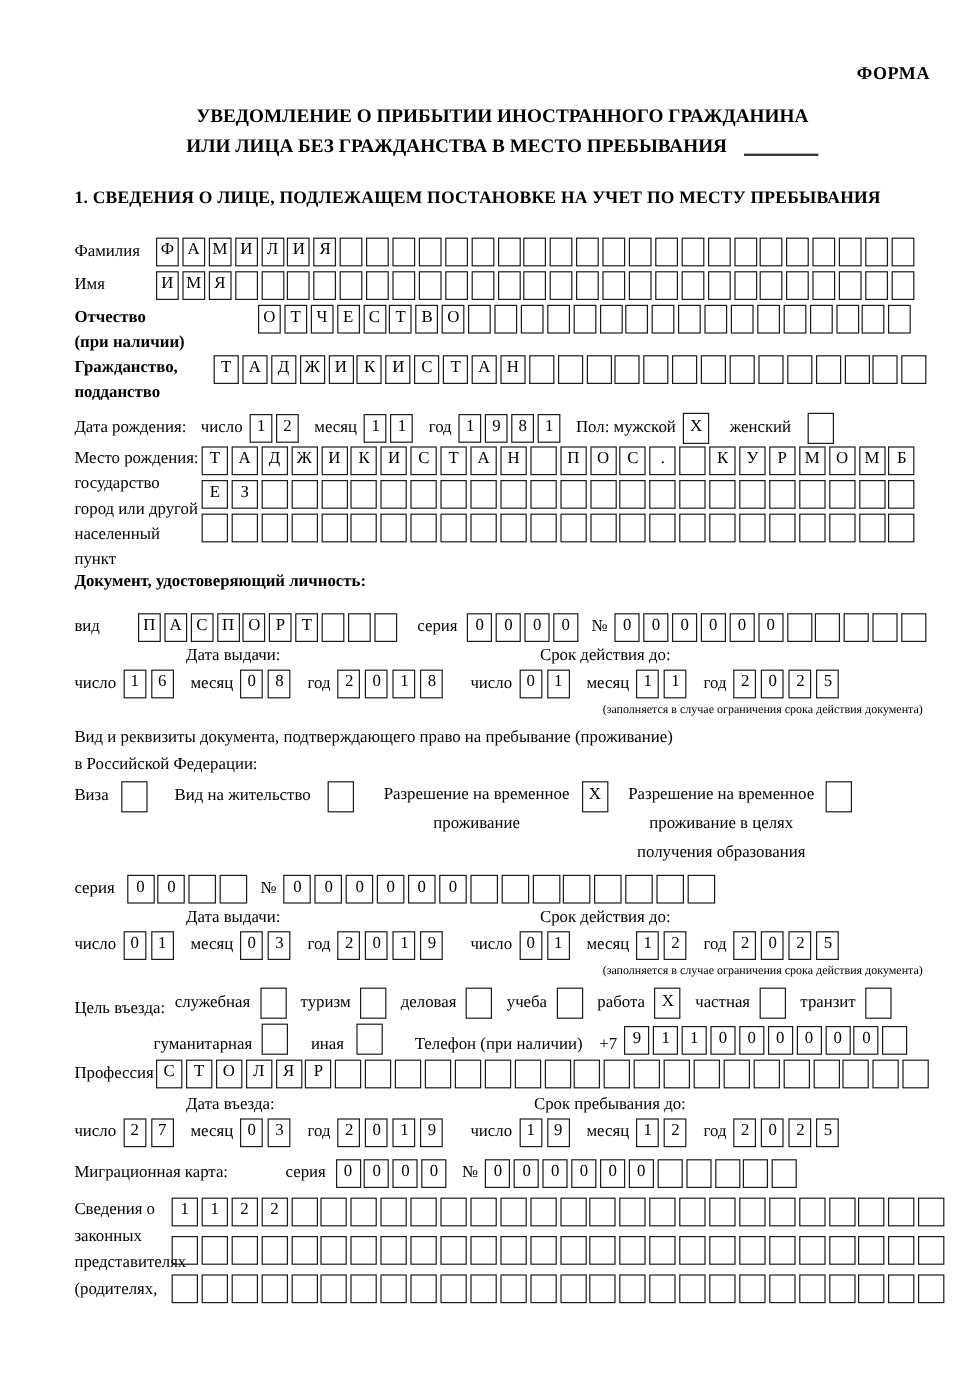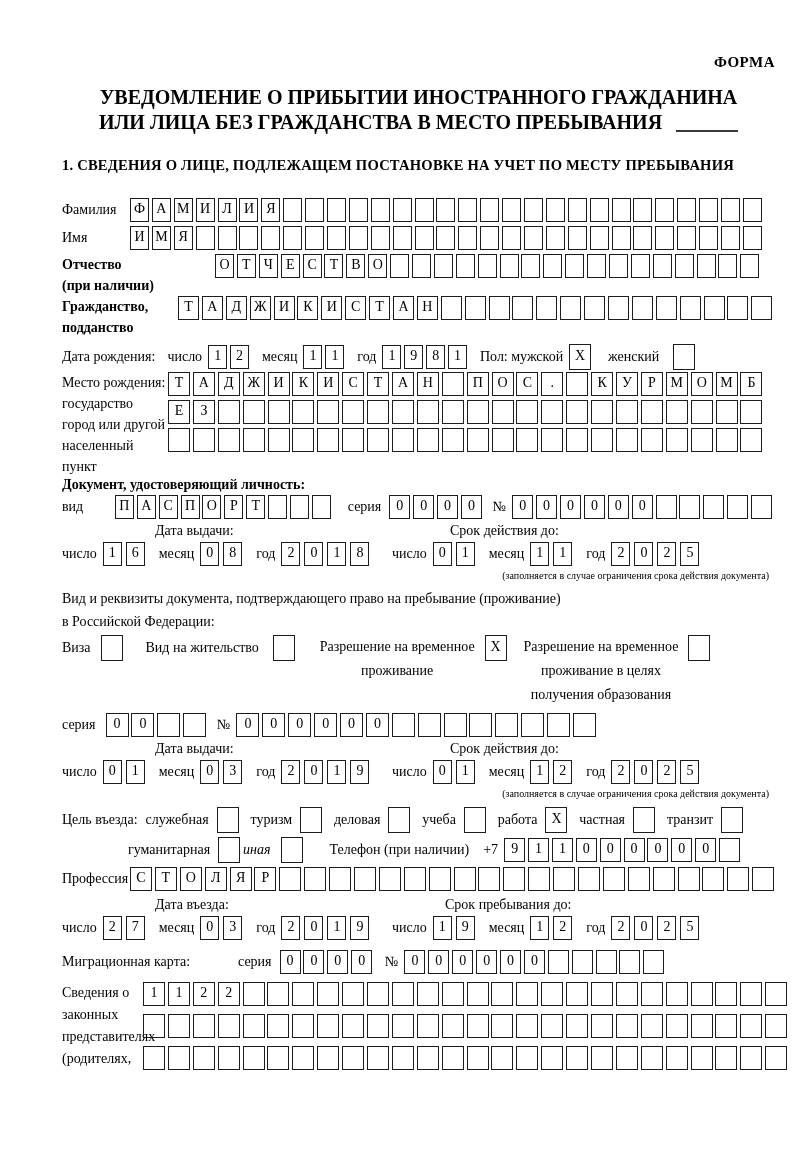--- a/index.html
+++ b/index.html
@@ -5,42 +5,42 @@
   html,body{margin:0;padding:0;background:#ffffff;}
   body{width:800px;height:1163px;font-family:"Liberation Serif",serif;color:#000;}
   .page{box-sizing:border-box;width:800px;height:1163px;padding:38px 25px 0 62px;overflow:hidden;position:relative;font-size:14px;}
 
   
   .appendix{margin-left:556px;font-size:13.5px;line-height:19px;}
   .appendix .rev{font-size:12.5px;line-height:18px;margin-top:5px;}
   .forma{text-align:right;font-weight:bold;font-size:15px;margin-top:16px;letter-spacing:.5px;}
 
   
-  .title{text-align:center;font-weight:bold;font-size:20px;line-height:25px;margin-top:14px;}
+  .title{text-align:center;font-weight:bold;font-size:16px;line-height:25px;margin-top:14px;}
   .blank-line{display:inline-block;width:62px;border-bottom:2.2px solid #3a3a3a;margin-left:14px;transform:translateY(3px);}
   .sec{font-weight:bold;font-size:14.6px;letter-spacing:.2px;margin-top:22px;}
 
   
   .row{display:flex;align-items:flex-start;margin-top:4px;}
   .lbl{flex-shrink:0;line-height:24px;}
   .lblblock{flex-shrink:0;line-height:21px;font-weight:bold;}
   .cellrow{display:flex;flex-wrap:nowrap;}
   .cell{box-sizing:border-box;width:19px;height:24px;border:1.6px solid #1c1c1c;margin-right:2.9px;text-align:center;font-size:14px;line-height:20px;flex-shrink:0;}
   .mid .cell{width:21px;}
   .wide .cell{width:22px;}
   .xwide .cell{width:23px;}
   .cb{display:flex;}
   .cb .cell{width:22px;height:26px;line-height:22px;}
 
   .w68{width:68px;} .w153{width:153px;} .w116{width:116px;} .w53{width:53px;} .w170{width:170px;}
 
   
   .inlinerow{display:flex;align-items:center;margin-top:6px;}
   .inlinerow .t{margin-right:6px;} .ml8{margin-left:8px;} .ml10{margin-left:10px;}
-  .ml14{margin-left:14px;} .ml16{font-style:italic;} .ml20{margin-left:20px;} .ml22{margin-left:22px;} .ml24{margin-left:24px;} .ml66{margin-left:66px;}
+  .ml14{margin-left:14px;} .ml16{margin-left:16px;} .ml20{margin-left:20px;} .ml22{margin-left:22px;} .ml24{margin-left:24px;} .ml66{margin-left:66px;}
 
   
   .bp{display:flex;margin-top:2px;}
   .bp .bplabels{width:106px;flex-shrink:0;line-height:21px;}
   .bp .bpcells .cellrow{margin-bottom:4px;}
 
   .docheading{text-align:left;font-weight:bold;font-size:14px;margin-top:0;}
 
   
   .dtitles{position:relative;height:18px;margin-top:4px;}
@@ -54,21 +54,21 @@
   .dgroup .cellrow .cell{margin-right:4px;}
   .note-r{text-align:right;font-size:10px;margin-top:2px;padding-right:6px;}
 
   .plain{margin-top:6px;line-height:19px;}
 
   
   .resopts{display:flex;align-items:flex-start;margin-top:4px;}
   .optlines{text-align:center;line-height:24px;}
 
   
-  .goalrow{display:flex;align-items:center;margin-top:8px;}
+  .goalrow{display:flex;align-items:flex-end;margin-top:8px;}
   .goal{display:flex;align-items:center;margin-left:9px;}
   .goal .cb{margin-left:8px;}
 
   
   .reps{display:flex;margin-top:8px;}
   .reps .replabels{width:81px;flex-shrink:0;line-height:22px;}
   .reps .repcells .cellrow{margin-bottom:8px;}
 </style>
 </head>
 <body>
@@ -334,21 +334,21 @@
           <span class="cell"></span>
           <span class="cell"></span>
           <span class="cell"></span>
           <span class="cell"></span>
           <span class="cell"></span>
         </div>
     </div>
   </div>
 
   <div class="docheading">Документ, удостоверяющий личность:</div>
-  <div class="inlinerow" style="margin-top:2px;">
+  <div class="inlinerow" style="margin-top:18px;">
     <span class="t w53">вид</span>
     <span class="cellrow">
         <span class="cell">П</span>
         <span class="cell">А</span>
         <span class="cell">С</span>
         <span class="cell">П</span>
         <span class="cell">О</span>
         <span class="cell">Р</span>
         <span class="cell">Т</span>
         <span class="cell"></span>

